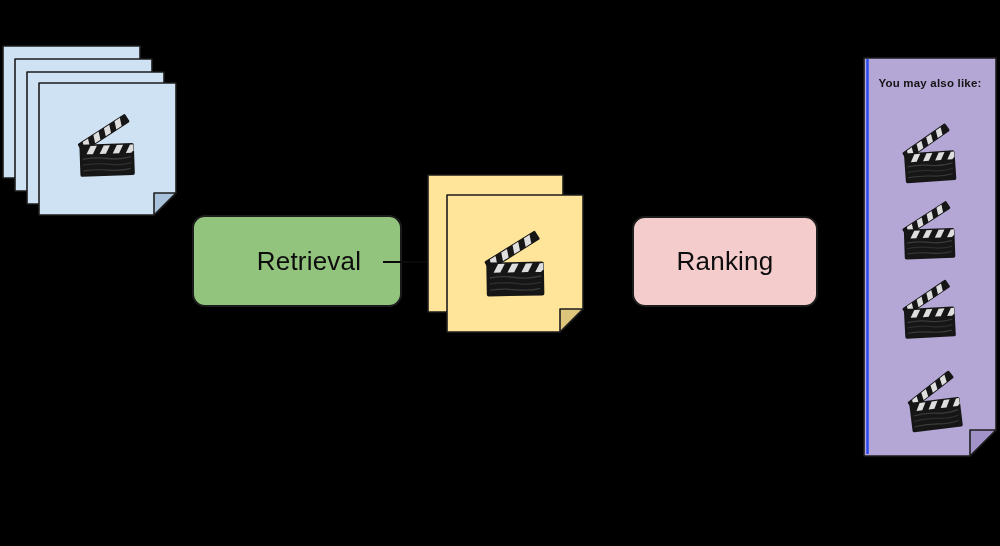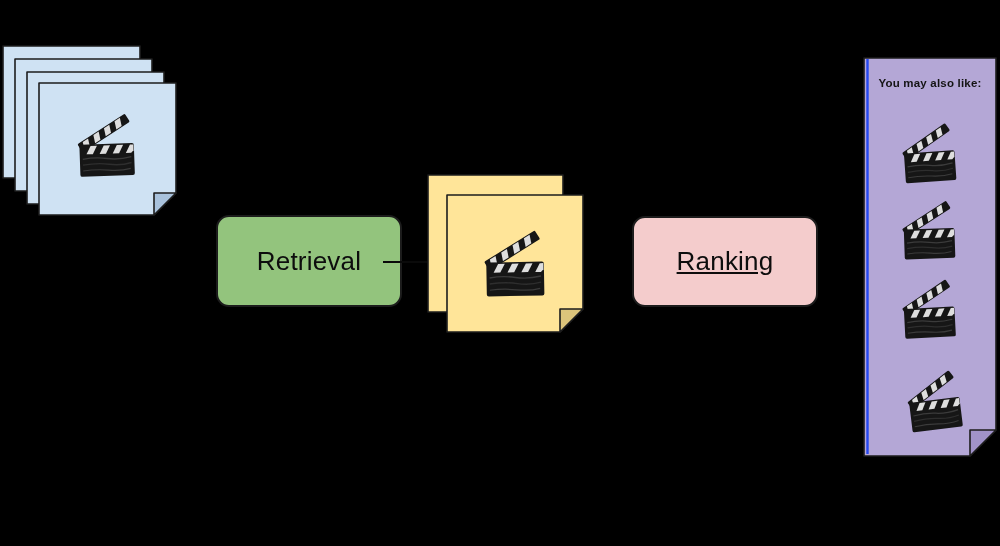--- a/index.html
+++ b/index.html
@@ -16,22 +16,22 @@
   #arrow-layer  { left:383px; top:249px; width:68px;  height:26px;  }
   #yellow-stack { left:426px; top:173px; width:160px; height:162px; }
   #purple-panel { left:862px; top:56px;  width:138px; height:404px; }
 
   
   .proc-box {
     position:absolute; display:flex; align-items:center; justify-content:center;
     border:2px solid #1c1c1c; border-radius:13px;
     color:#0d0d0d; font-size:26px; letter-spacing:0.2px;
   }
-  #retrieval-box { left:216px; top:215px; width:182px; height:88px; background:#93c47d; }
-  #ranking-box   { left:632px; top:216px; width:182px; height:87px; background:#f4cccc;text-decoration:underline; }
+  #retrieval-box { left:192px; top:215px; width:182px; height:88px; background:#93c47d;padding-left:24px; }
+  #ranking-box   { left:632px; top:216px; width:182px; height:87px; background:#f4cccc; }
 
   
   .note-stroke { stroke:#1d1d1d; stroke-width:1.6; stroke-linejoin:round; }
   .panel-title {
     font-family:"Liberation Sans", sans-serif;
     font-size:11.5px; font-weight:bold; fill:#141414; letter-spacing:0.2px;
     text-anchor:middle;
   }
 </style>
 </head>

